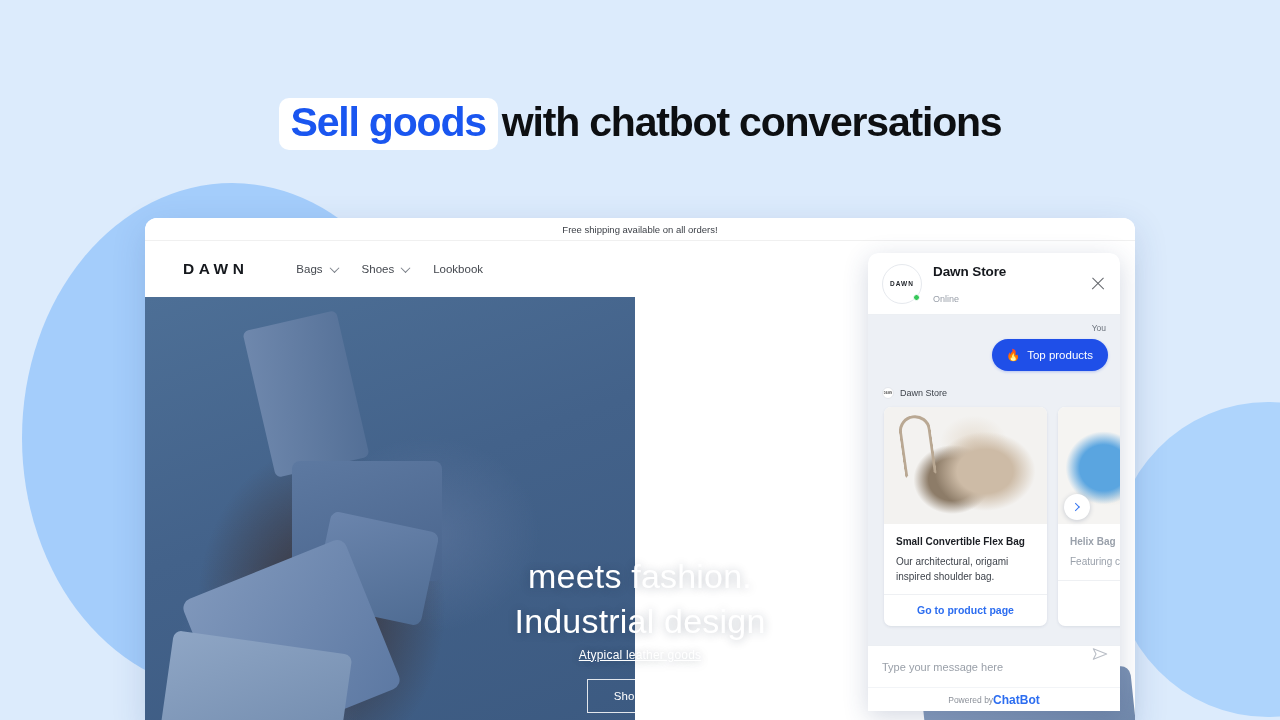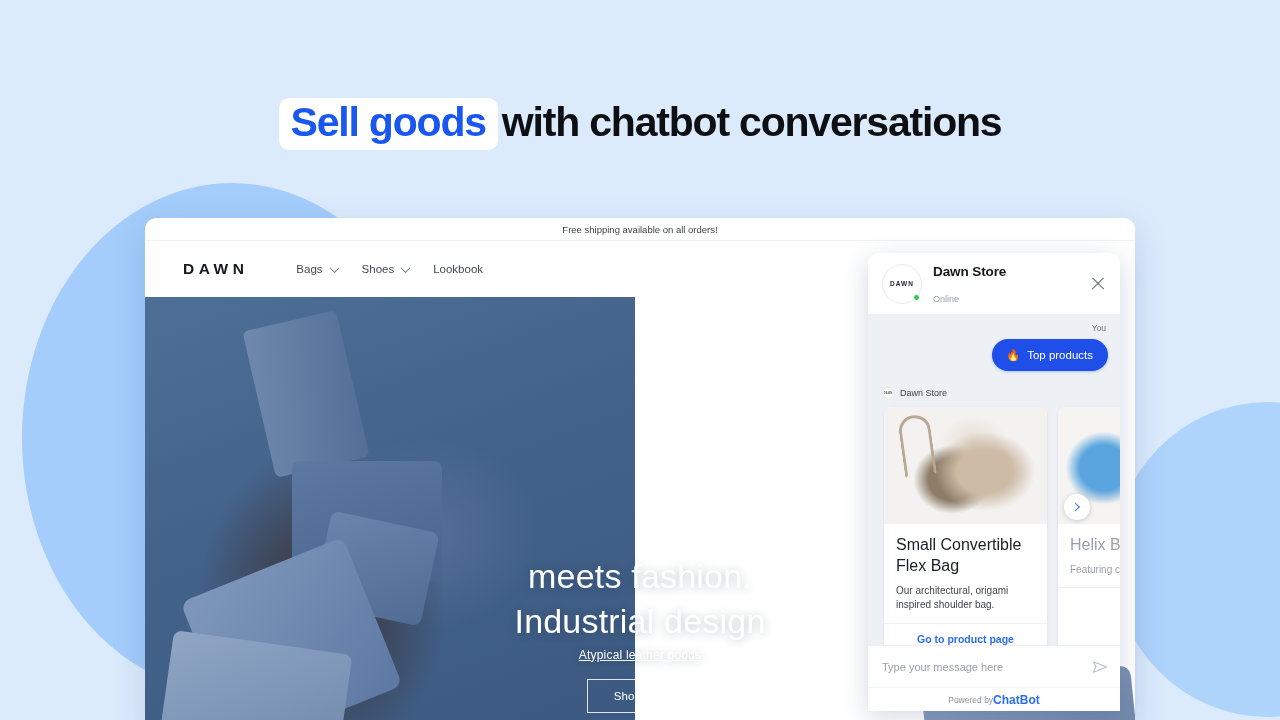--- a/index.html
+++ b/index.html
@@ -186,42 +186,42 @@
     border: 3px solid #b9a893; border-radius: 40px 40px 10px 10px; border-bottom-color: transparent;
     transform: rotate(-8deg);
   }
   .card-img.b {
     background:
       radial-gradient(ellipse 50px 48px at 28% 52%, #5aa5e0 0%, #5aa5e0 48%, rgba(90,165,224,0) 76%),
       radial-gradient(ellipse 46px 20px at 30% 72%, #e7e3da 0%, rgba(231,227,218,0) 74%),
       #f5f4f2;
   }
   .card-body { padding: 11px 12px 10px 12px; }
-  .card-title { font-size: 16px; font-weight: 400; color: #1b1e24; line-height: 1.3; }
+  .card-title { font-size: 10px; font-weight: 700; color: #1b1e24; line-height: 1.3; }
   .card-desc { font-size: 10px; color: #3f444c; line-height: 1.45; margin-top: 7px; }
   .card-cta {
     border-top: 1px solid #eef0f3; text-align: center;
     font-size: 10.5px; font-weight: 700; color: #2c6df0; padding: 9px 0 10px 0;
   }
   .card.muted .card-title, .card.muted .card-desc { color: #9aa1ab; }
   .card.muted .card-cta { color: #8fb3f2; }
 
   #next-btn {
     position: absolute; left: 196px; top: 87px; width: 26px; height: 26px;
     border-radius: 50%; background: #fff;
     box-shadow: 0 1px 5px rgba(30,50,90,.22);
     display: flex; align-items: center; justify-content: center;
   }
   #next-btn .c {
     width: 6px; height: 6px; border-top: 1.6px solid #3575f0; border-right: 1.6px solid #3575f0;
     transform: rotate(45deg) translate(-1px,1px);
   }
 
   #chat-input {
-    flex: 0 0 42px; background: #fff; display: flex; align-items: center;
+    flex: 0 0 42px; background: #fff; display: flex; 
     padding: 0 12px 0 14px; border-top: 1px solid #eceff3;
   }
   #msg-input {
     flex: 1; border: none; outline: none; background: transparent;
     font-size: 11px; color: #2a2e35; font-family: inherit;
   }
   #msg-input::placeholder { color: #9aa0a9; }
   #send-icon { width: 16px; height: 16px; color: #b9bec6; }
   #chat-footer {
     flex: 0 0 24px; background: #fff; display: flex; align-items: center; justify-content: center;

